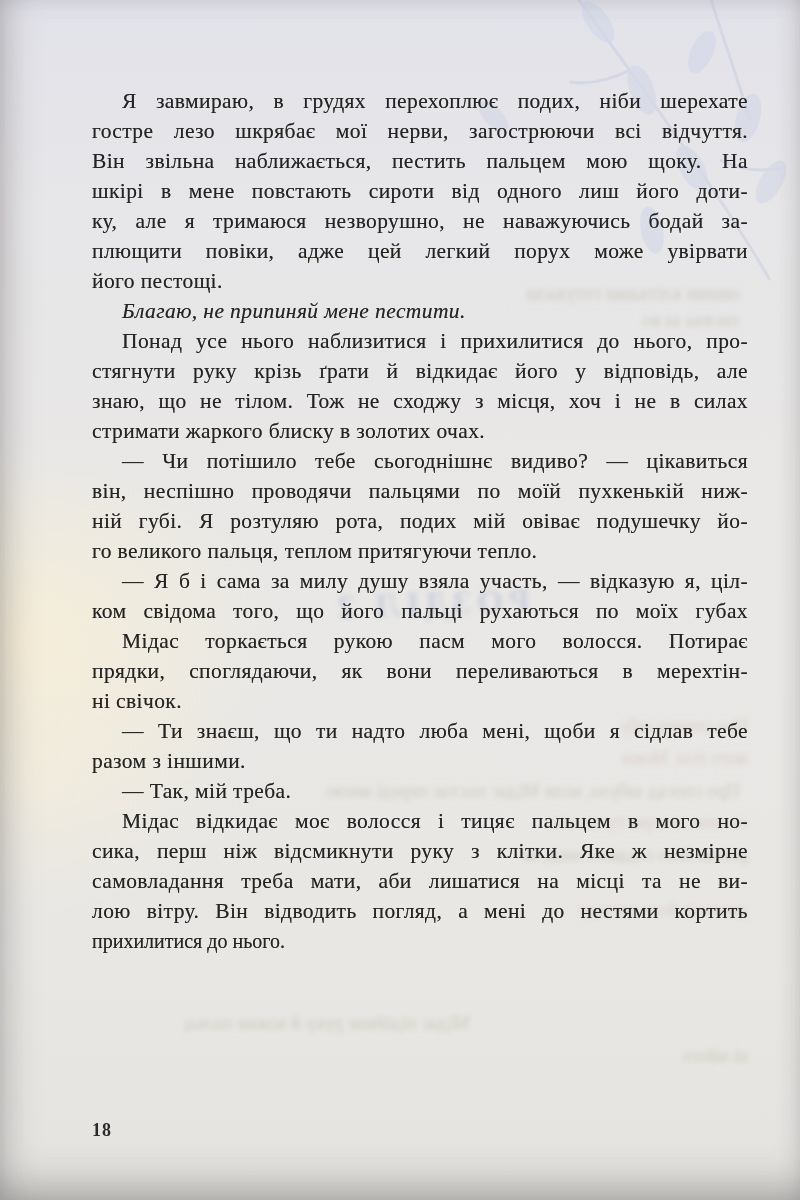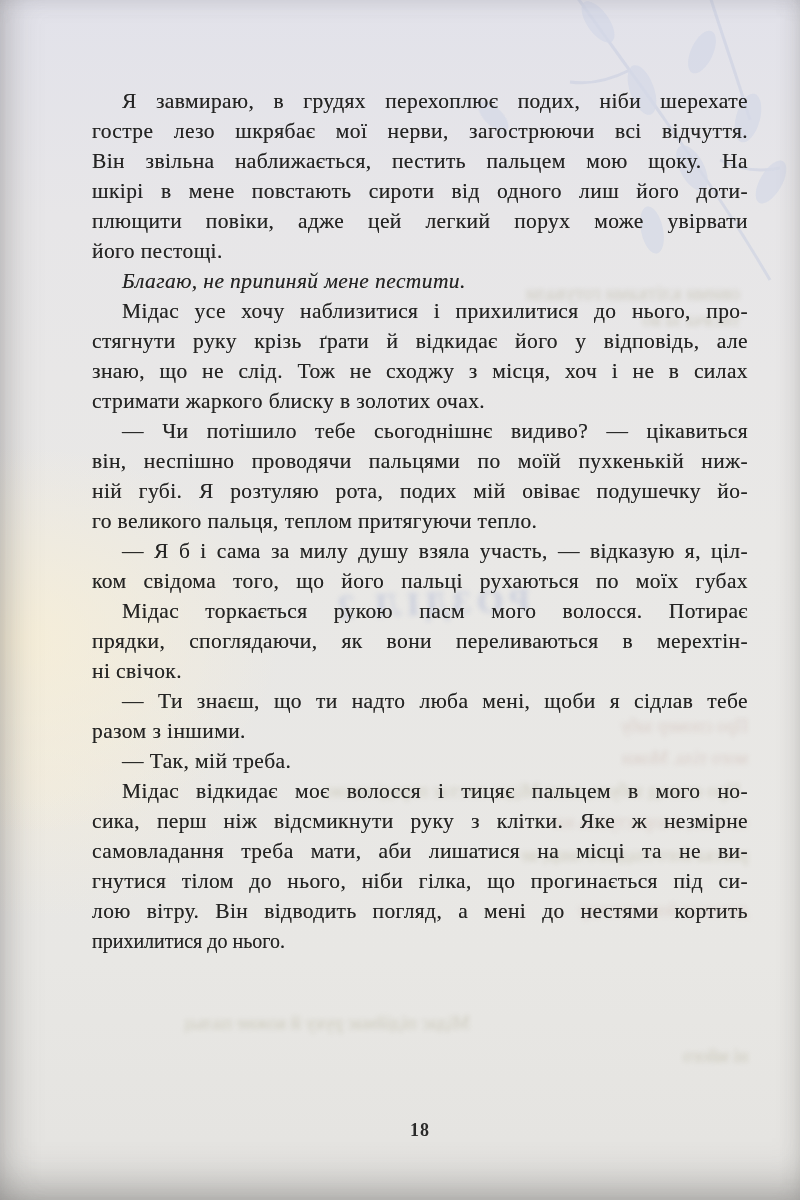--- a/index.html
+++ b/index.html
@@ -65,21 +65,20 @@
     text-align-last: justify;
     overflow: hidden;
   }
   .line.first { text-indent: 30px; }
   .line.last { text-align-last: left; }
   .para:last-child .line:last-child { font-size: 20px; letter-spacing: 0; }
   .folio {
     position: absolute;
     left: 92px; top: 1120px;
     width: 656px;
-    text-align: center;
     z-index: 3;
     color: #2a2a29;
     font-size: 18px;
     font-weight: bold;
     letter-spacing: 1px;
   }
 </style>
 </head>
 <body>
 
@@ -117,30 +116,31 @@
       <div class="ghost t-olive" style="left: 140px; top: 1012px; width: 330px; font-size: 19px;">Мідас підіймає руку й кожне пальц</div>
       <div class="ghost t-olive" style="left: 618px; top: 1046px; width: 130px; font-size: 18px;">ні мйого</div>
     </div>
 
   <div class="text-block">
       <div class="para">
         <div class="line first">Я завмираю, в грудях перехоплює подих, ніби шерехате</div>
         <div class="line">гостре лезо шкрябає мої нерви, загострюючи всі відчуття.</div>
         <div class="line">Він звільна наближається, пестить пальцем мою щоку. На</div>
         <div class="line">шкірі в мене повстають сироти від одного лиш його доти-</div>
+        <div class="line">ку, але я тримаюся незворушно, не наважуючись бодай за-</div>
         <div class="line">плющити повіки, адже цей легкий порух може увірвати</div>
         <div class="line last">його пестощі.</div>
       </div>
       <div class="para italic">
         <div class="line first last">Благаю, не припиняй мене пестити.</div>
       </div>
       <div class="para">
-        <div class="line first">Мідас усе хочу наблизитися і прихилитися до нього, про-</div>
+        <div class="line first">Понад усе нього наблизитися і прихилитися до нього, про-</div>
         <div class="line">стягнути руку крізь ґрати й відкидає його у відповідь, але</div>
-        <div class="line">знаю, що не слід. Тож не сходжу з місця, хоч і не в силах</div>
+        <div class="line">знаю, що не тілом. Тож не сходжу з місця, хоч і не в силах</div>
         <div class="line last">стримати жаркого блиску в золотих очах.</div>
       </div>
       <div class="para">
         <div class="line first">— Чи потішило тебе сьогоднішнє видиво? — цікавиться</div>
         <div class="line">він, неспішно проводячи пальцями по моїй пухкенькій ниж-</div>
         <div class="line">ній губі. Я розтуляю рота, подих мій овіває подушечку йо-</div>
         <div class="line last">го великого пальця, теплом притягуючи тепло.</div>
       </div>
       <div class="para">
         <div class="line first">— Я б і сама за милу душу взяла участь, — відказую я, ціл-</div>
@@ -155,21 +155,20 @@
         <div class="line first">— Ти знаєш, що ти надто люба мені, щоби я сідлав тебе</div>
         <div class="line last">разом з іншими.</div>
       </div>
       <div class="para">
         <div class="line first last">— Так, мій треба.</div>
       </div>
       <div class="para">
         <div class="line first">Мідас відкидає моє волосся і тицяє пальцем в мого но-</div>
         <div class="line">сика, перш ніж відсмикнути руку з клітки. Яке ж незмірне</div>
         <div class="line">самовладання треба мати, аби лишатися на місці та не ви-</div>
-        <div class="line">гнутися тілом до нього, ніби гілка, що прогинається під си-</div>
         <div class="line">лою вітру. Він відводить погляд, а мені до нестями кортить</div>
         <div class="line last">прихилитися до нього.</div>
       </div>
     </div>
 
   <div class="folio">18</div>
 
 </div>
 
 </body></html>

